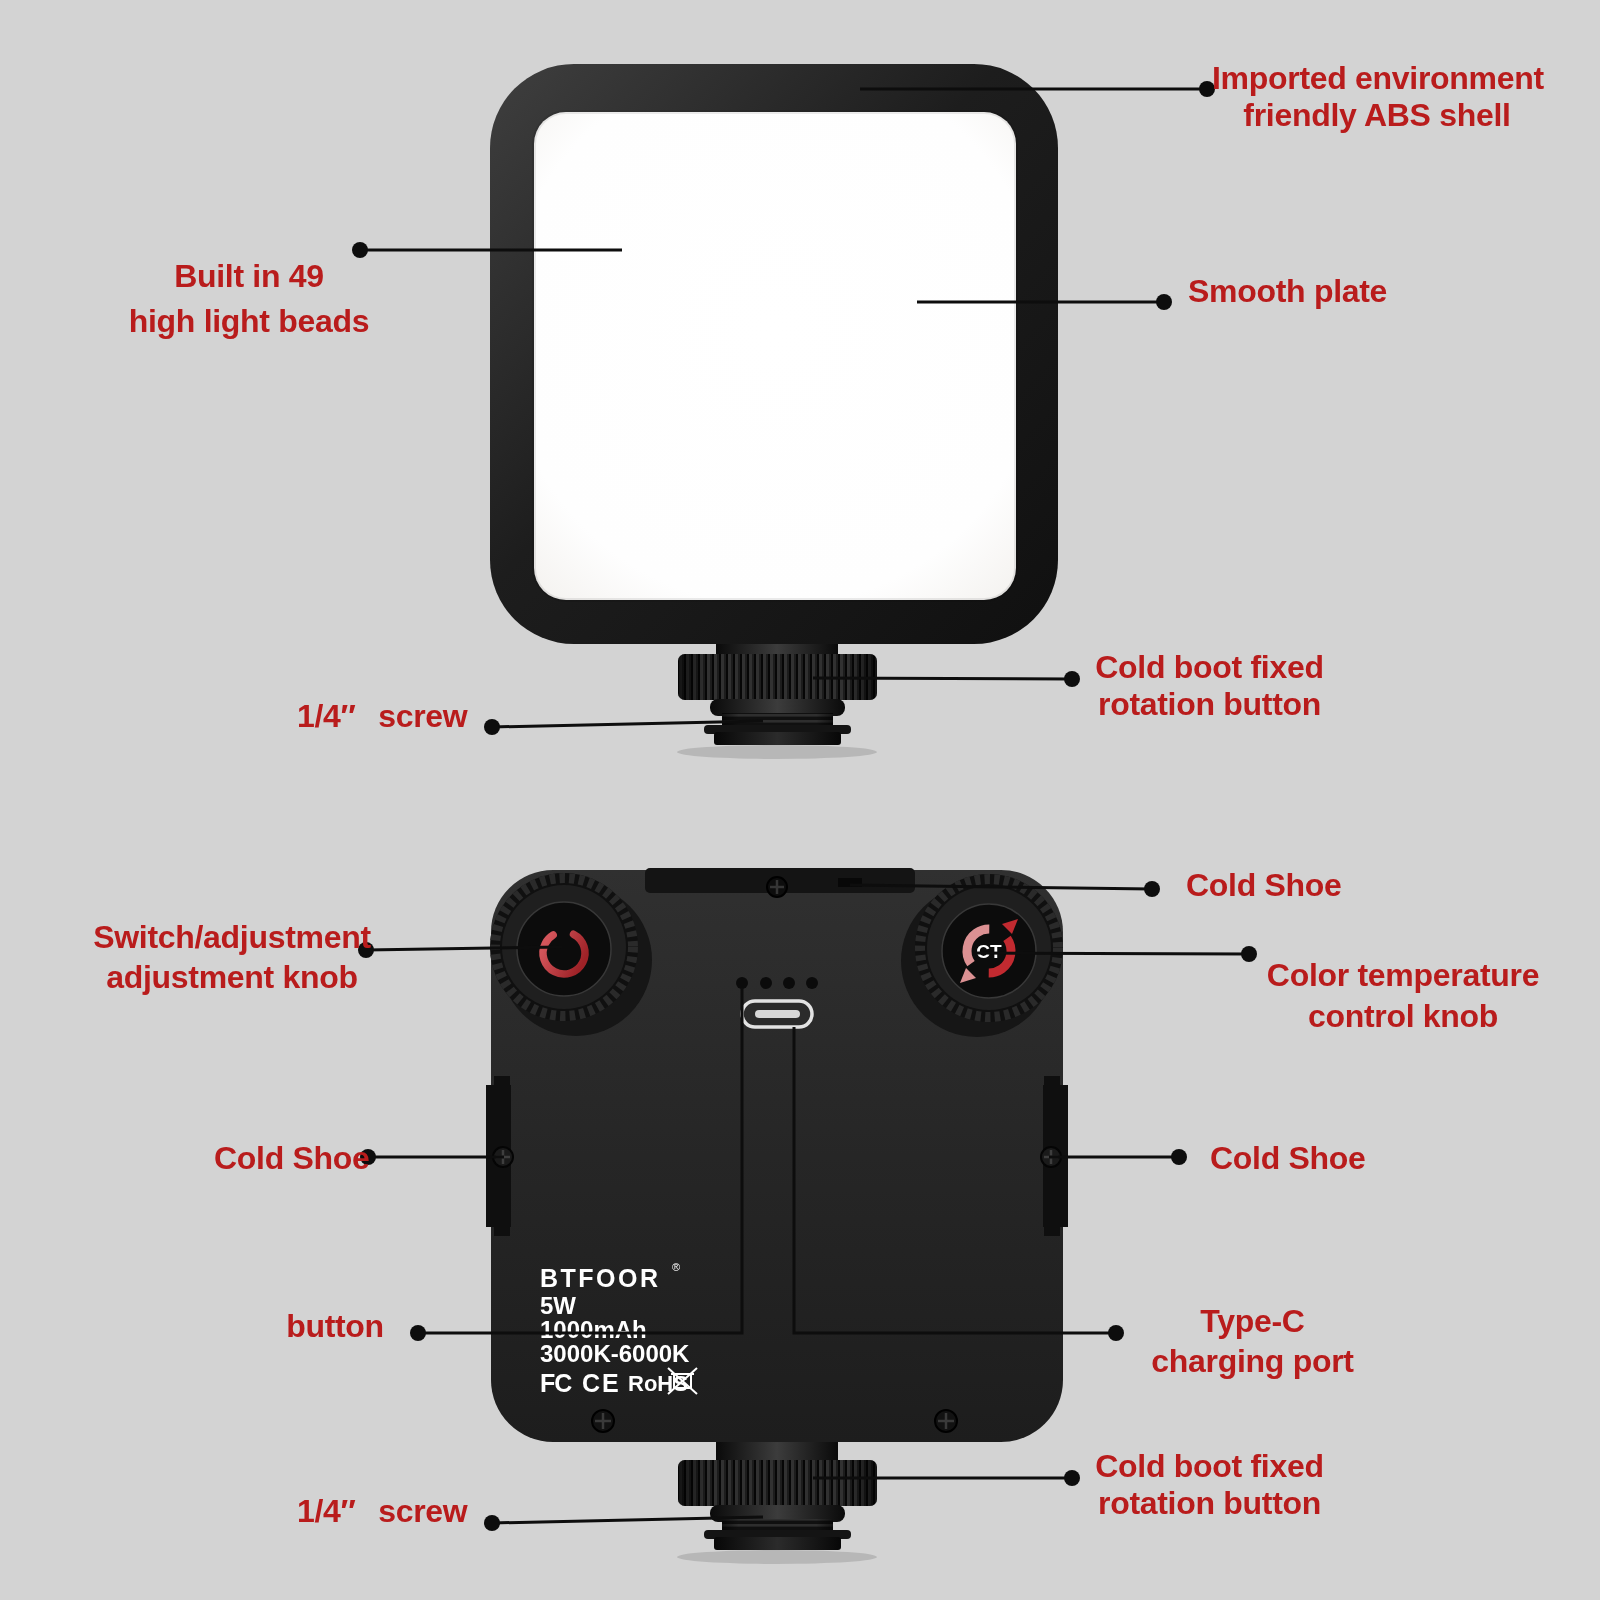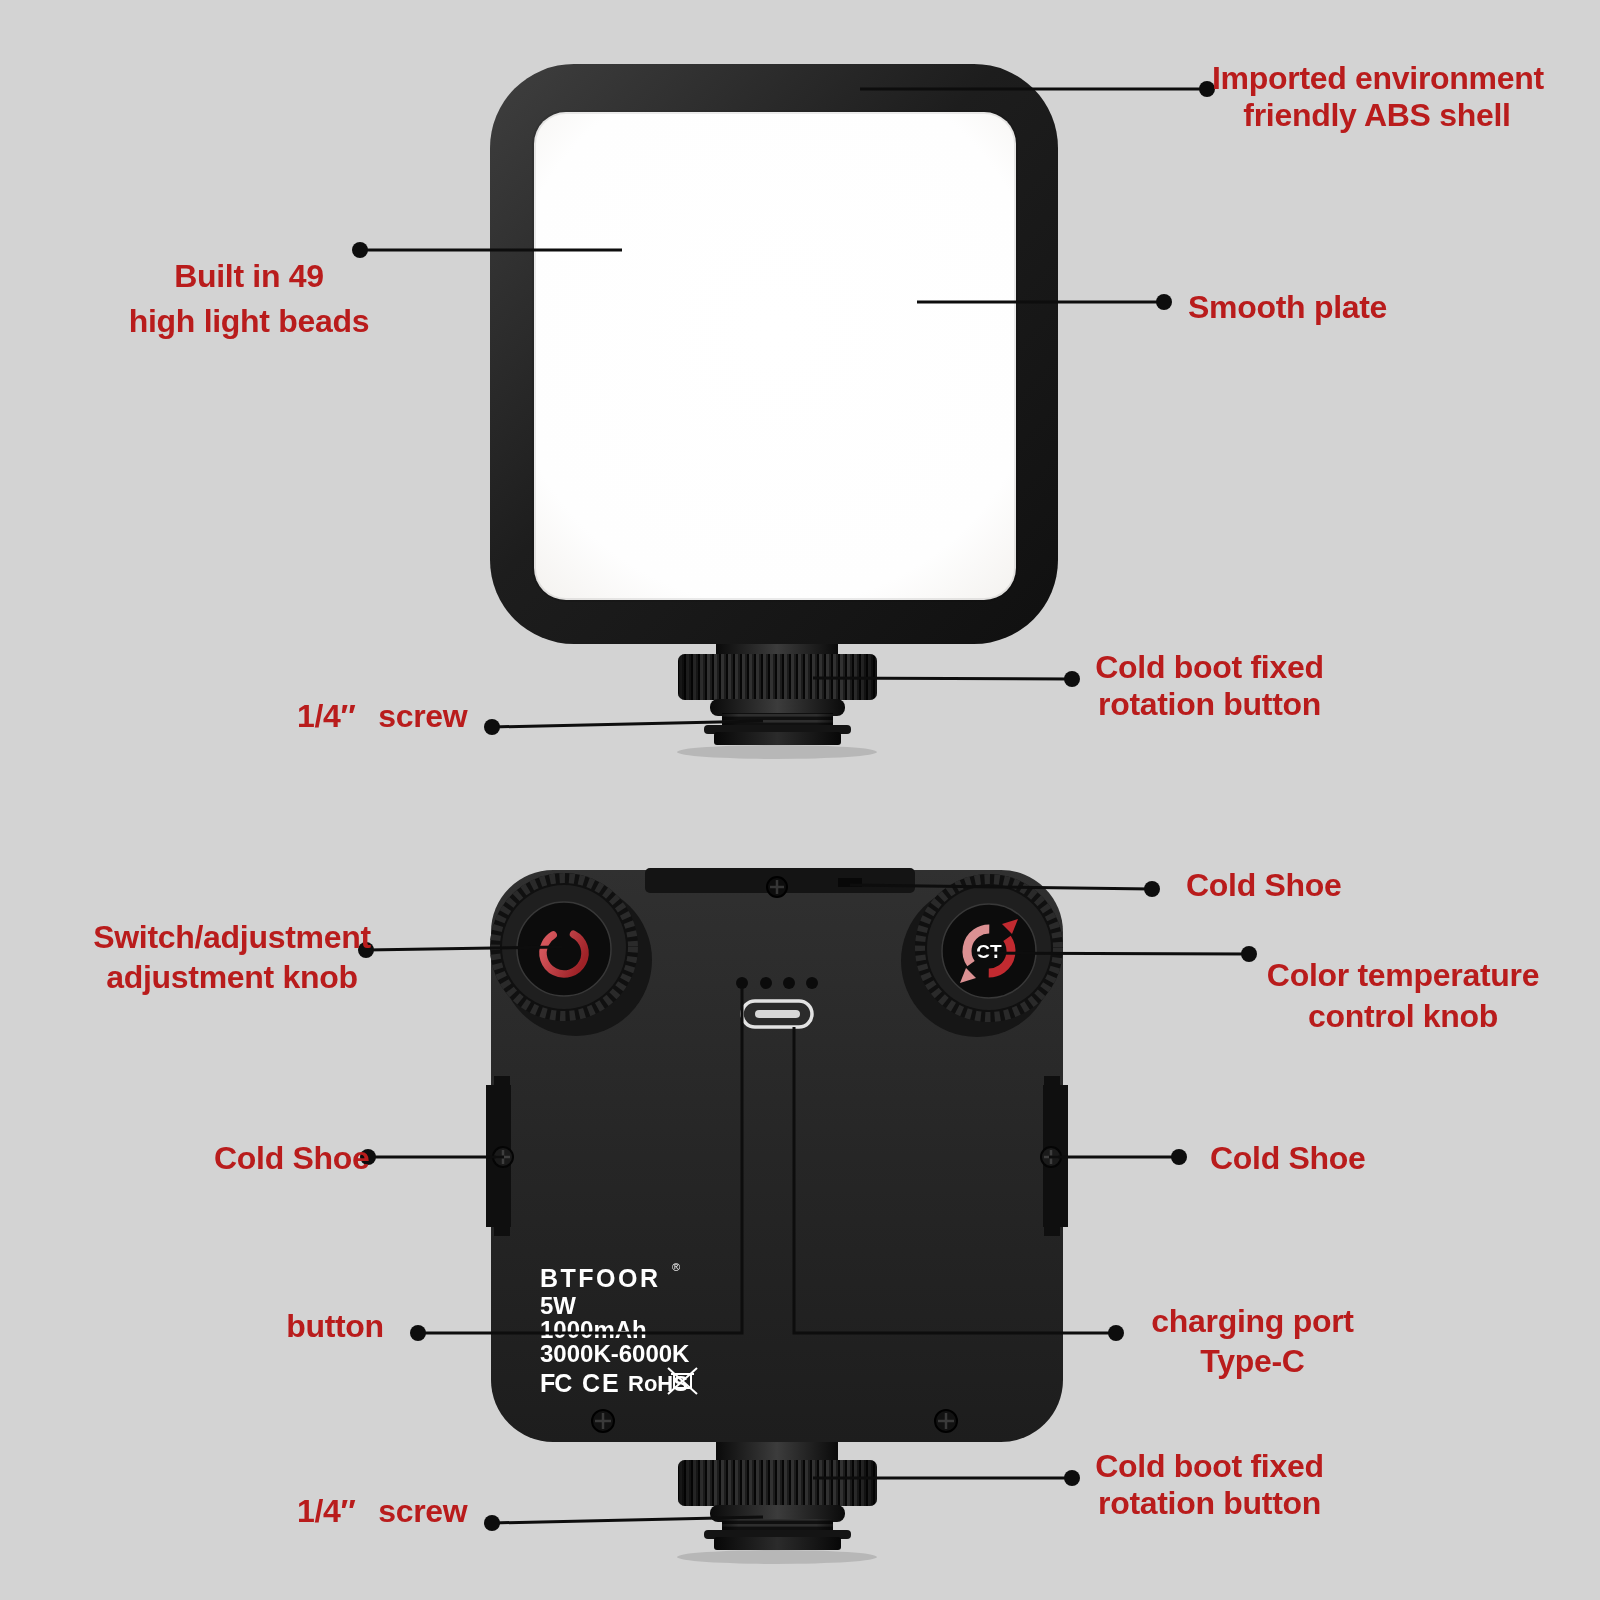--- a/index.html
+++ b/index.html
@@ -11,21 +11,21 @@
   svg.diagram{position:absolute;left:0;top:0;}
   .lbl{
     position:absolute;font-weight:700;font-size:32px;line-height:38px;
     color:#b91c1c;white-space:nowrap;letter-spacing:-0.3px;
   }
   .ctr{text-align:center;}
   .lbl span{display:block;}
   
   .abs-shell{left:1212px;top:60px;width:330px;line-height:37px;}
   .beads{left:89px;top:210px;width:320px;line-height:45px;margin-top:44px;}
-  .smooth{left:1188px;top:288px;}
+  .smooth{left:1188px;top:272px;}
   .coldboot-top{left:1087px;top:649px;width:245px;line-height:37px;}
   .screw-top{left:297px;top:697px;word-spacing:14px;}
   
   .coldshoe-tr{left:1186px;top:866px;}
   .switch-knob{left:82px;top:917px;width:300px;line-height:40px;}
   .colortemp{left:1263px;top:955px;width:280px;line-height:41px;}
   .coldshoe-l{left:214px;top:1139px;}
   .coldshoe-r{left:1210px;top:1139px;}
   .power-ind{left:185px;top:1307px;width:300px;line-height:38px;}
   .typec{left:1100px;top:1301px;width:305px;line-height:40px;}
@@ -310,22 +310,22 @@
 
 <div class="lbl coldshoe-l">Cold Shoe</div>
 
 <div class="lbl coldshoe-r">Cold Shoe</div>
 
 <div class="lbl ctr power-ind">
   <span>button</span>
 </div>
 
 <div class="lbl ctr typec">
+  <span>Type-C</span>
   <span>charging port</span>
-  <span>Type-C</span>
 </div>
 
 <div class="lbl ctr coldboot-bot">
   <span>Cold boot fixed</span>
   <span>rotation button</span>
 </div>
 
 <div class="lbl screw-bot">1/4″ screw</div>
 
 </div>

